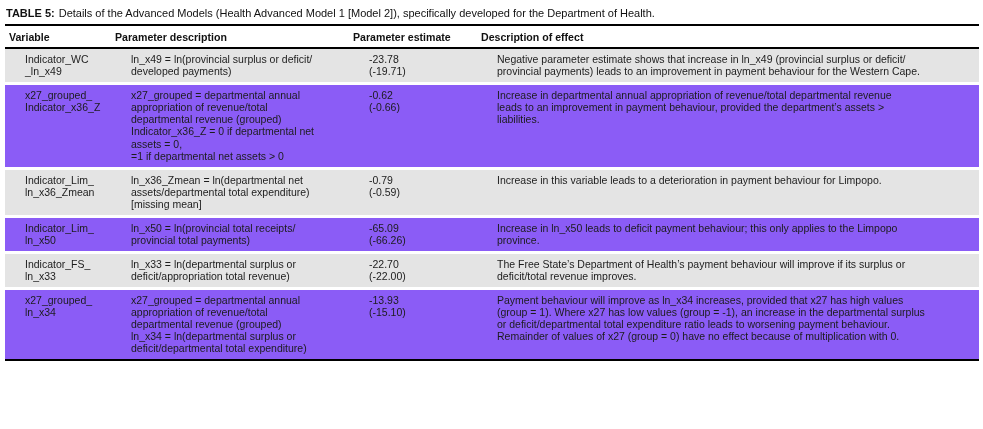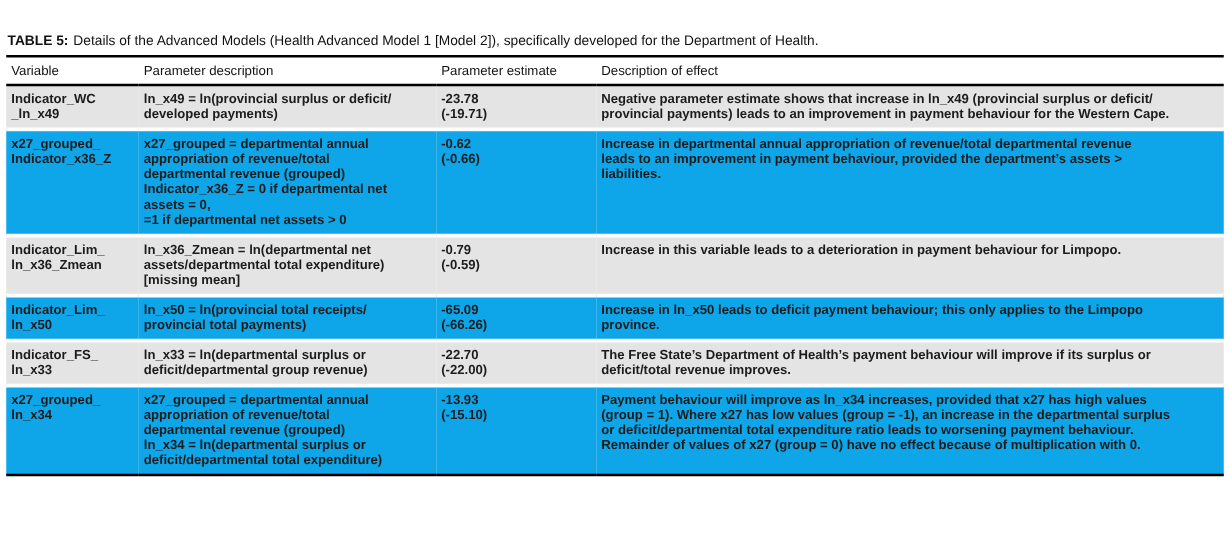--- a/index.html
+++ b/index.html
@@ -9,21 +9,20 @@
     font-family: "Liberation Sans", sans-serif;
     color: #1c1c1c;
   }
   .page {
     width: 983px;
     height: 372px;
     overflow: hidden;
     box-sizing: border-box;
     padding: 5px 4px 0 5px;
     background: #ffffff;
-    margin-top: 20px;
   }
   .caption {
     font-size: 11px;
     line-height: 13px;
     padding: 2px 0 4px 1px;
     border-bottom: 2px solid #000000;
     color: #111111;
   }
   .caption .cap-label {
     font-weight: bold;
@@ -36,36 +35,35 @@
     font-size: 10.5px;
     line-height: 1.15;
     border-bottom: 2px solid #000000;
   }
   col.c-var  { width: 106px; }
   col.c-desc { width: 238px; }
   col.c-est  { width: 128px; }
   col.c-eff  { width: 502px; }
   thead th {
     text-align: left;
-    font-weight: normal;
+    font-weight: bold;
     font-size: 10.6px;
     padding: 5px 2px 4px 4px;
     border-bottom: 2px solid #000000;
     color: #111111;
     vertical-align: top;
   }
   tbody td {
     vertical-align: top;
-    padding: 4px 2px 5px 4px;
+    padding: 4px 2px 5px 20px;
     white-space: pre-line;
     word-wrap: break-word;
-    font-weight: bold;
   }
   tbody tr.shaded { background: #e4e4e4; }
-  tbody tr.plain  { background: #0ea5e9; }
+  tbody tr.plain  { background: #8b5cf6; }
   tbody tr:not(:first-child) td { border-top: 3px solid #ffffff; }
 </style>
 </head>
 <body>
 
 <div class="page">
 
   <div class="caption">
     <span class="cap-label">TABLE 5:</span><span>Details of the Advanced Models (Health Advanced Model 1 [Model 2]), specifically developed for the Department of Health.</span>
   </div>
@@ -128,21 +126,21 @@
 provincial total payments)</td>
           <td>-65.09
 (-66.26)</td>
           <td>Increase in ln_x50 leads to deficit payment behaviour; this only applies to the Limpopo
 province.</td>
         </tr>
         <tr class="shaded">
           <td>Indicator_FS_
 ln_x33</td>
           <td>ln_x33 = ln(departmental surplus or
-deficit/departmental group revenue)</td>
+deficit/appropriation total revenue)</td>
           <td>-22.70
 (-22.00)</td>
           <td>The Free State’s Department of Health’s payment behaviour will improve if its surplus or
 deficit/total revenue improves.</td>
         </tr>
         <tr class="plain">
           <td>x27_grouped_
 ln_x34</td>
           <td>x27_grouped = departmental annual
 appropriation of revenue/total

